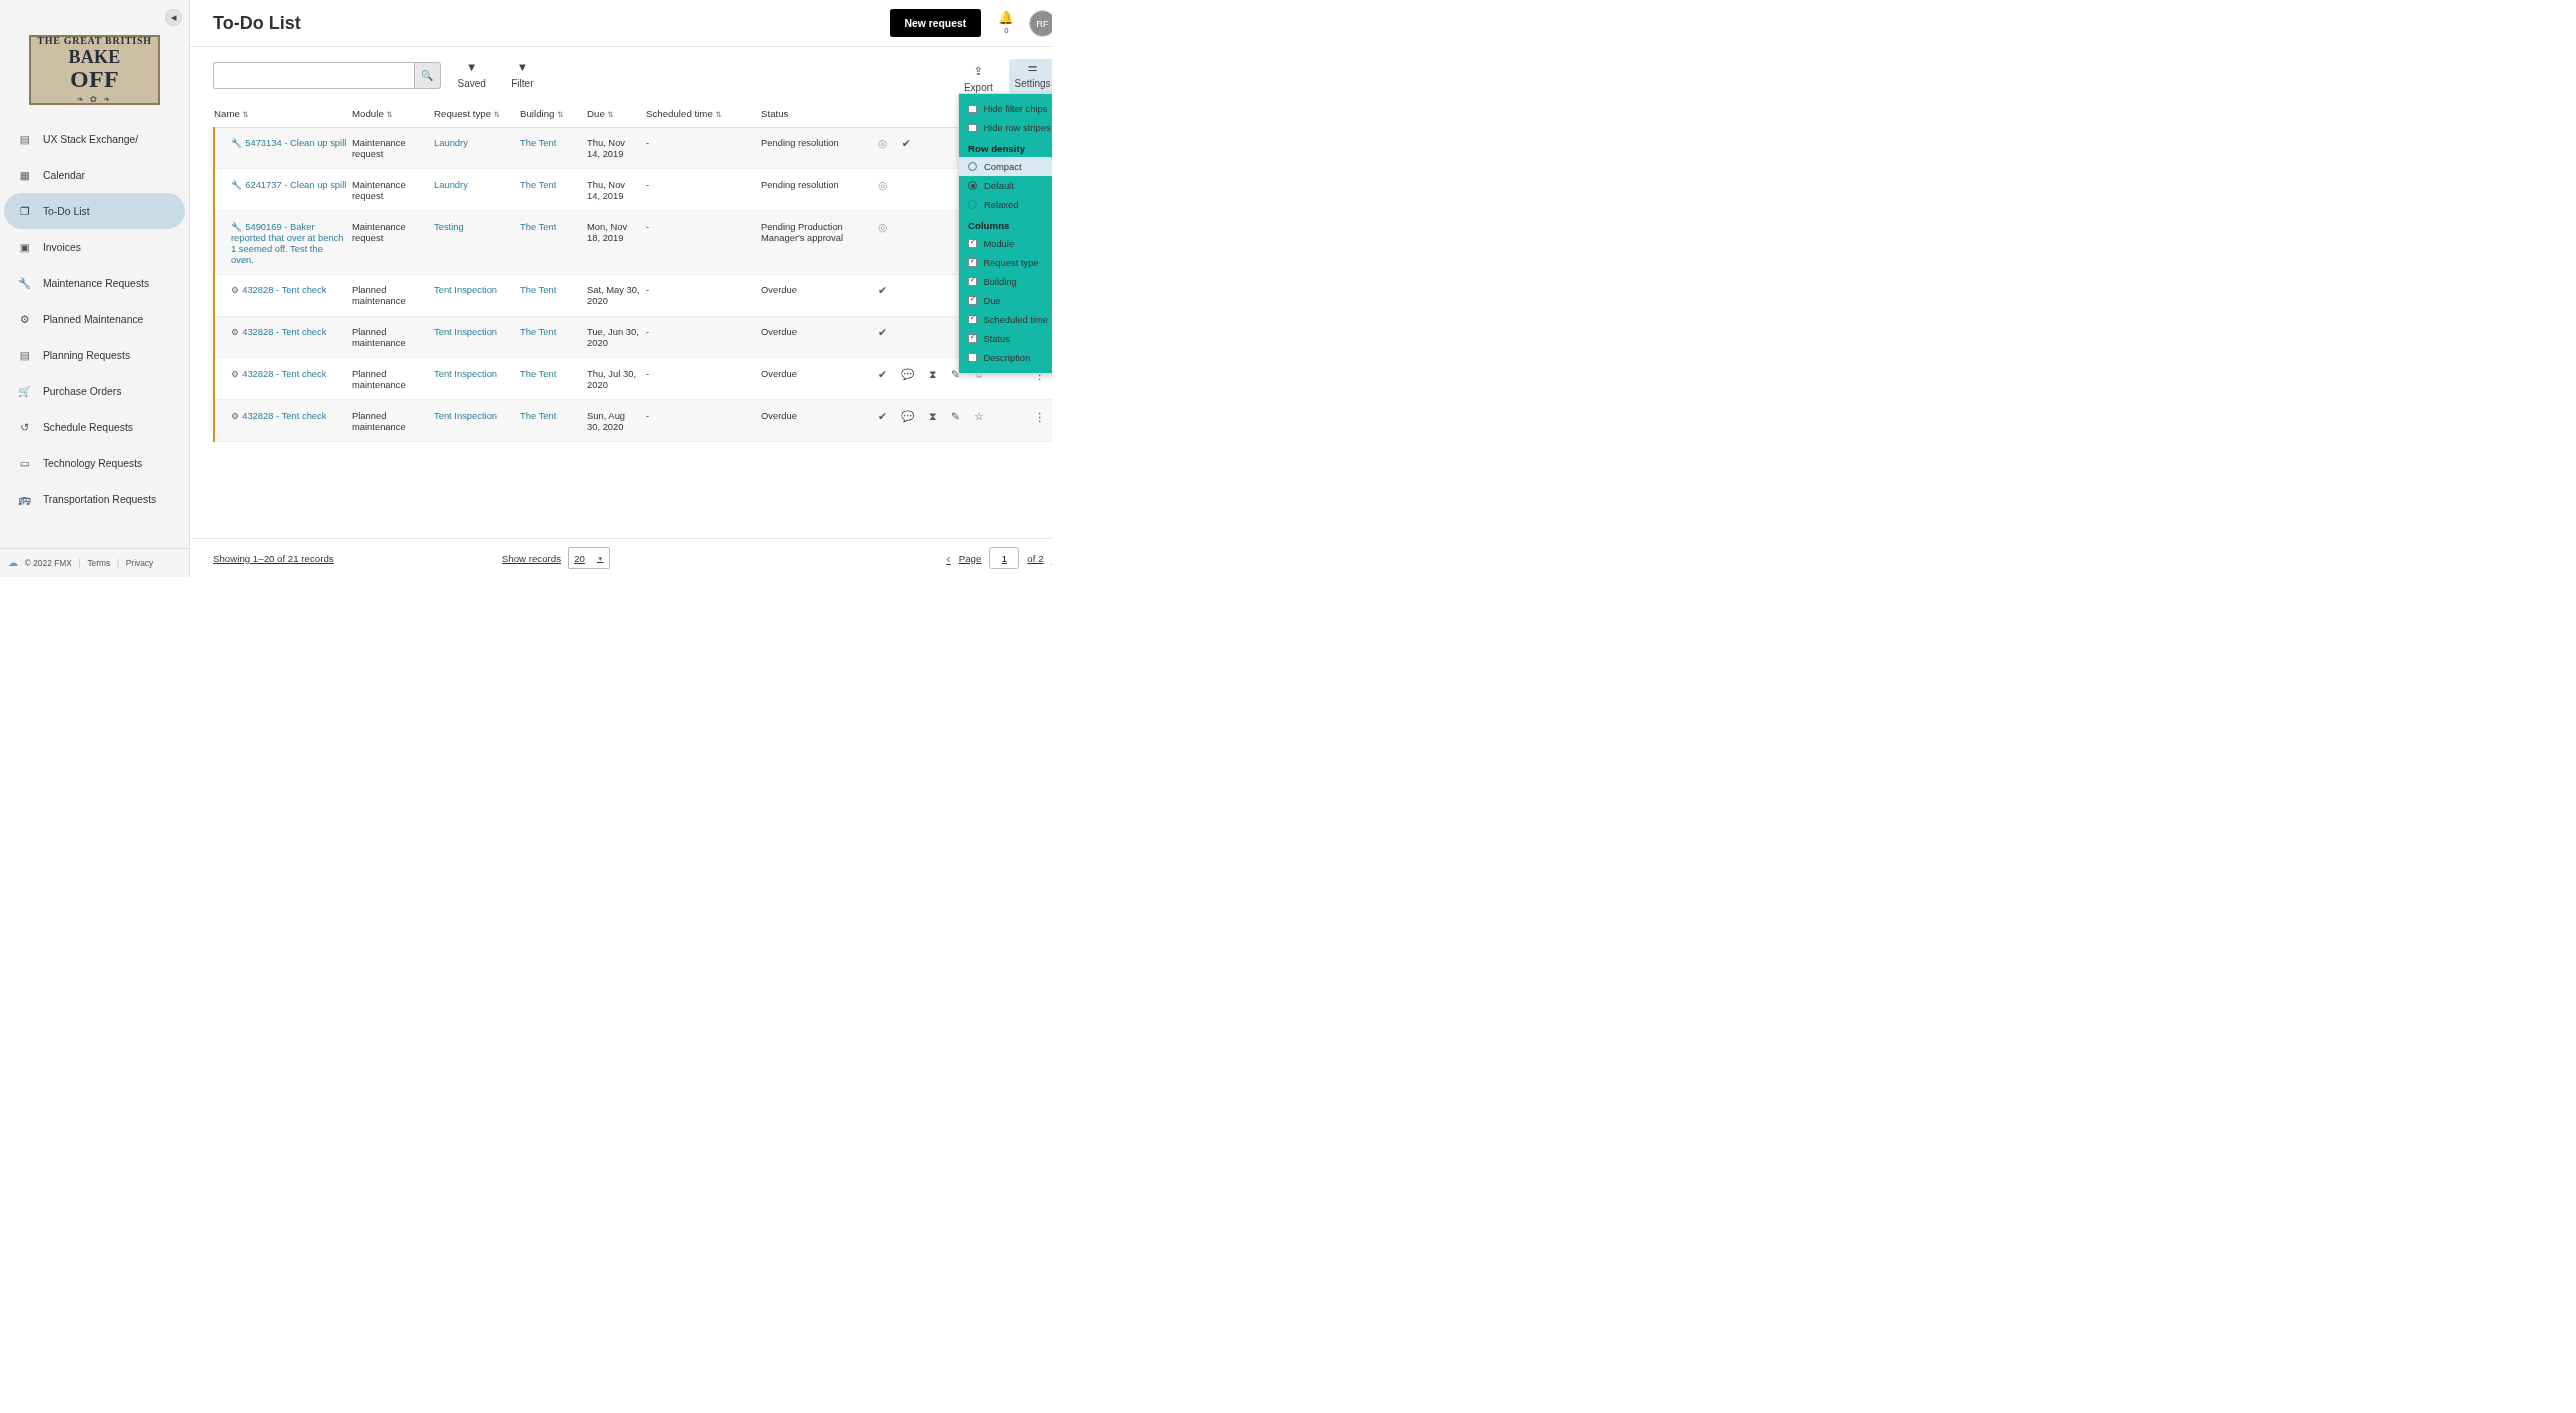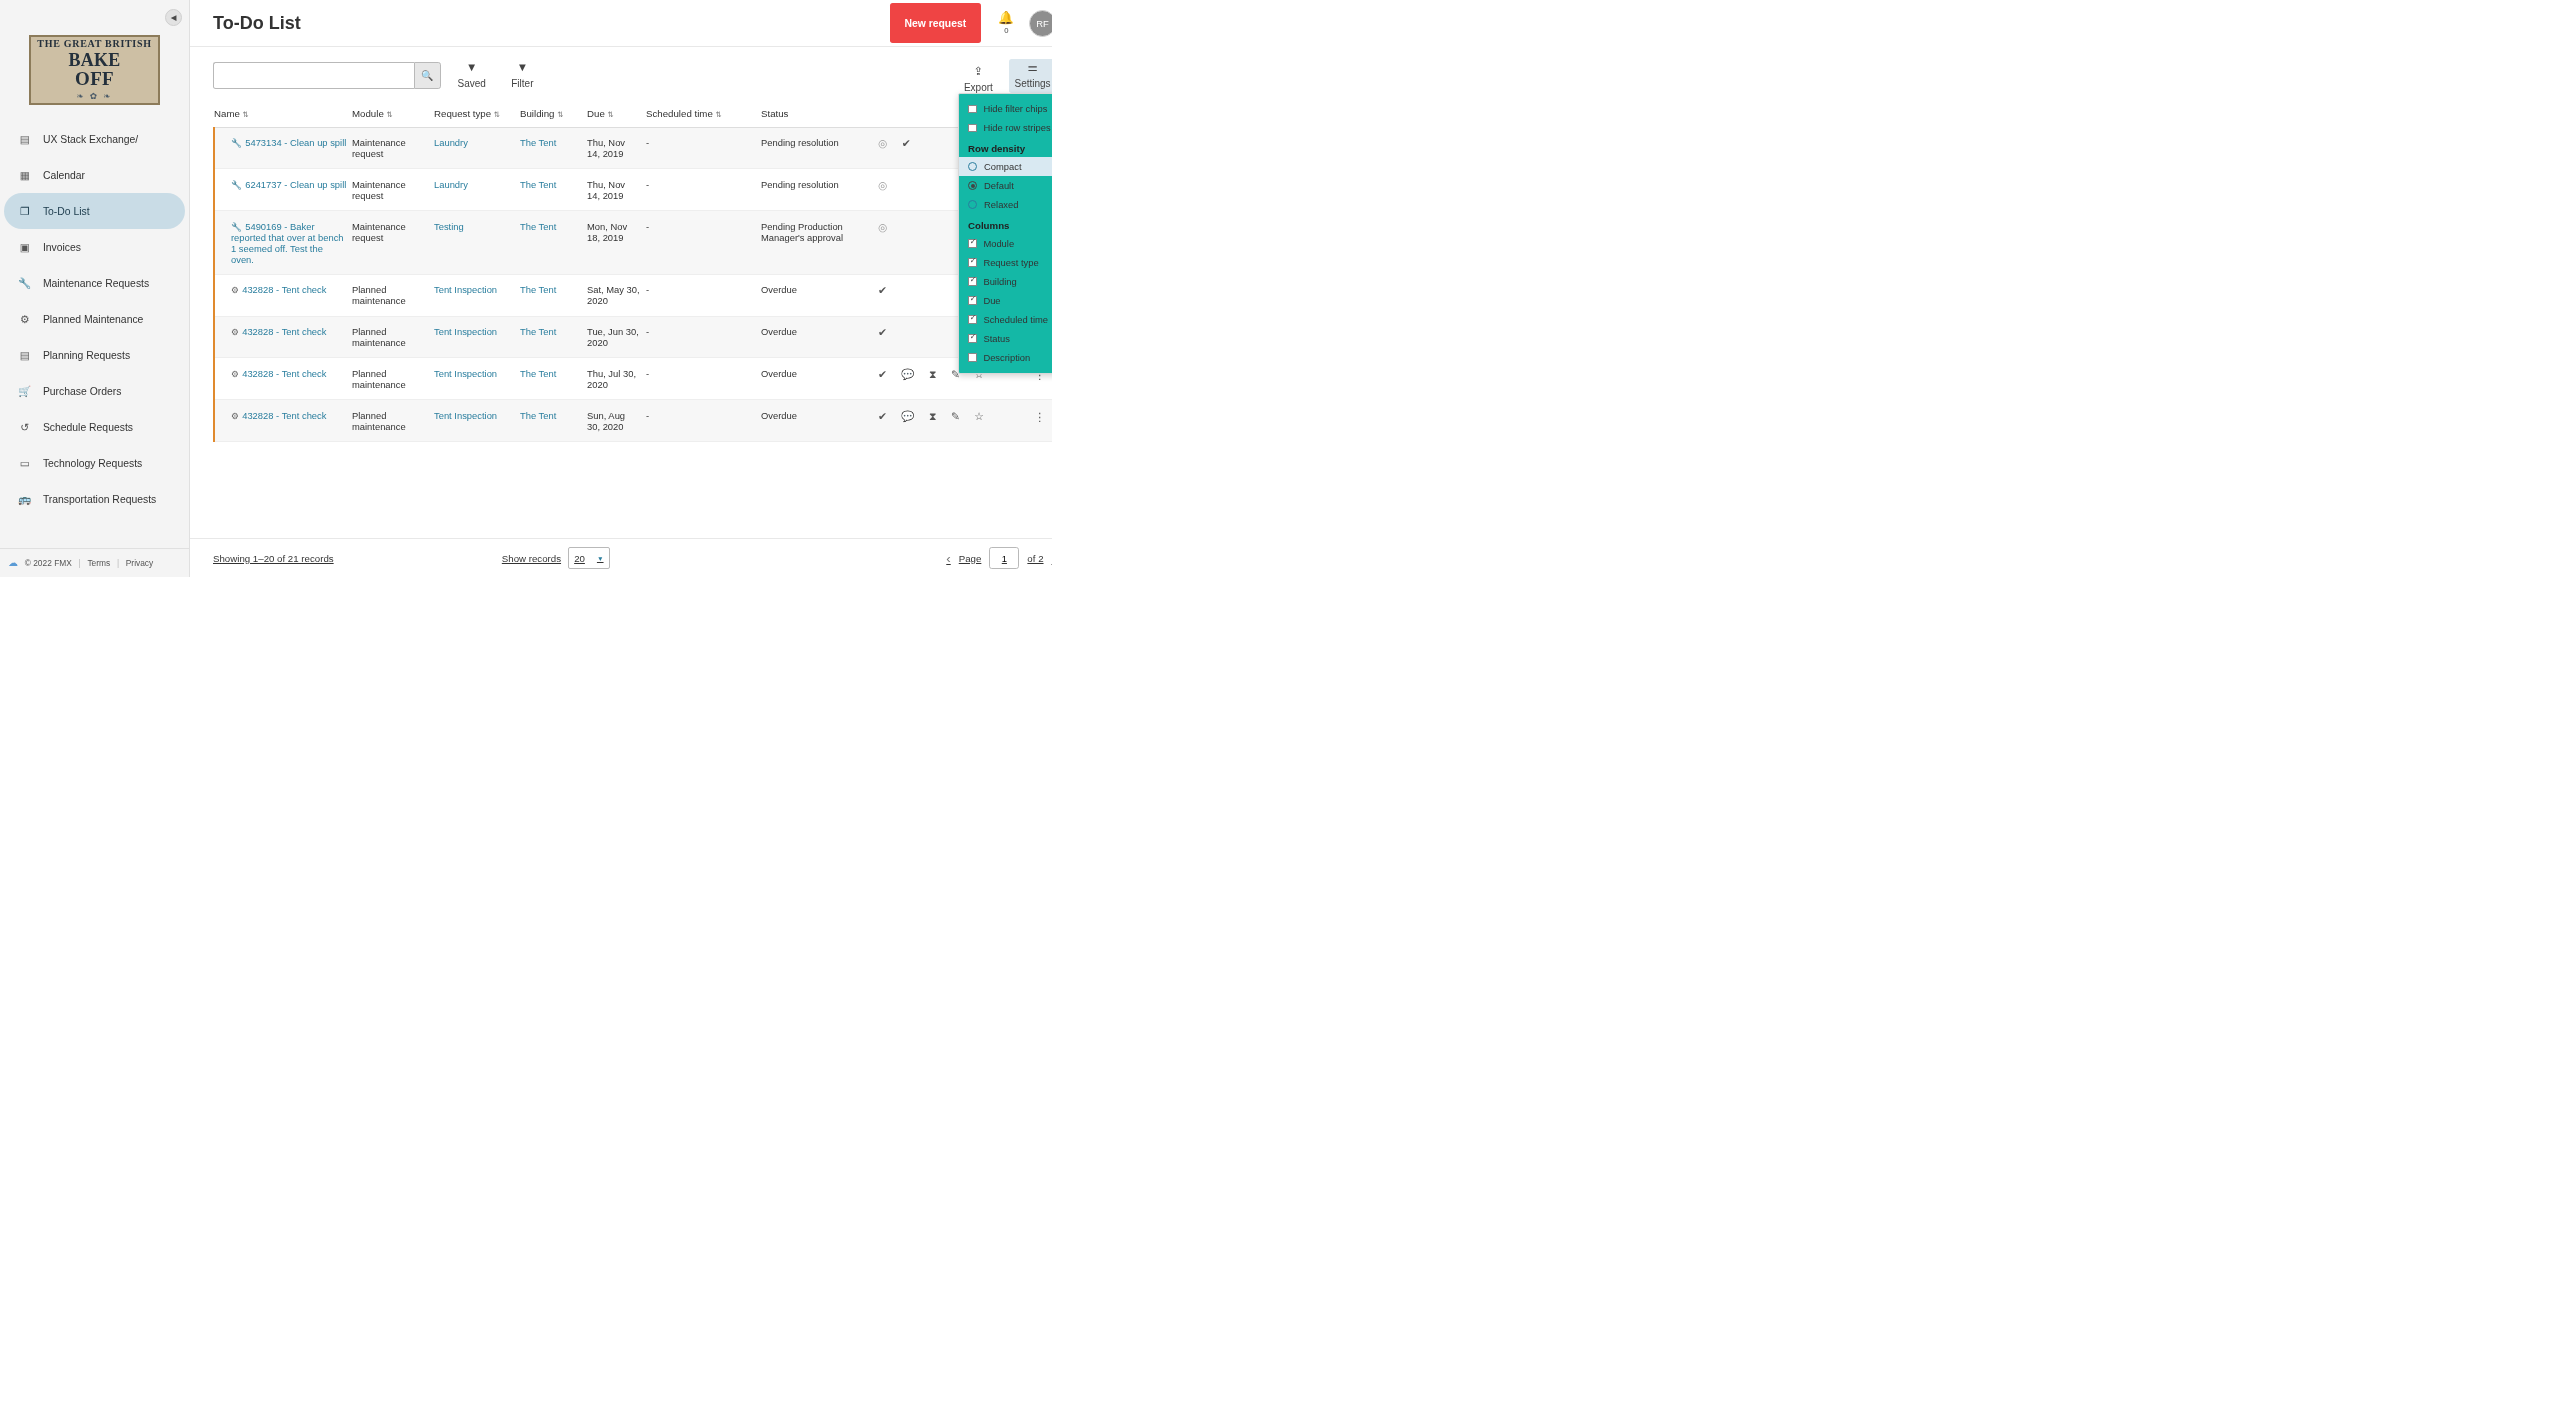--- a/index.html
+++ b/index.html
@@ -33,21 +33,21 @@
     border:2px solid #8c7b5a;
     background:#cdbfa4;
     display:flex; flex-direction:column; align-items:center; justify-content:center;
     font-family:"Liberation Serif", serif;
     color:#24303c;
     text-align:center;
     line-height:1.05;
   }
   .logo .l1 { font-size:10px; letter-spacing:0.7px; font-weight:bold; }
   .logo .l2 { font-size:18px; font-weight:bold; letter-spacing:0.3px; margin-top:1.3px;}
-  .logo .l3 { font-size:19px; font-weight:bold; letter-spacing:0.3px; }
+  .logo .l3 { font-size:24px; font-weight:bold; letter-spacing:0.3px; }
   .logo .orn { font-size:8.7px; color:#4a5a68; margin-top:2.7px; letter-spacing:2px;}
 
   .nav { flex:1; overflow:hidden; padding-top:4px; }
   .nav-item {
     display:flex; align-items:center; gap:10.7px;
     height:36px; padding:0 13.4px; margin:0 4px;
     color:#333; font-size:10.4px;
     border-radius:18px;
     cursor:pointer;
   }
@@ -65,22 +65,22 @@
   .sep { color:#bbb; }
 
   
   .main { flex:1; height:577px; display:flex; flex-direction:column; background:#fff; position:relative;}
   .topbar {
     height:47px; display:flex; align-items:center; padding:0 16px 0 23px;
     border-bottom:0.7px solid #e8e8e8;
   }
   .page-title { font-size:18px; color:#333; font-weight:bold; flex:1; }
   .btn-primary {
-    background:#ef4444; color:#fff; border:none;
-    height:40px; padding:0 14.8px; border-radius:2.7px;
+    background:#000000; color:#fff; border:none;
+    height:28px; padding:0 14.8px; border-radius:2.7px;
     font-size:10.4px; font-weight:bold; cursor:pointer;
   }
   .bell { position:relative; margin-left:17.4px; color:#333; cursor:pointer; text-align:center;}
   .bell .glyph { font-size:12.7px; display:block; line-height:1;}
   .bell .count { font-size:7.7px; color:#444; display:block; margin-top:1.3px;}
   .avatar {
     margin-left:14.8px; width:27px; height:27px; border-radius:50%;
     background:#8e8e8e; color:#fff; display:flex; align-items:center; justify-content:center;
     font-size:9.4px; border:1.3px solid #d4d4d4; cursor:pointer;
   }

